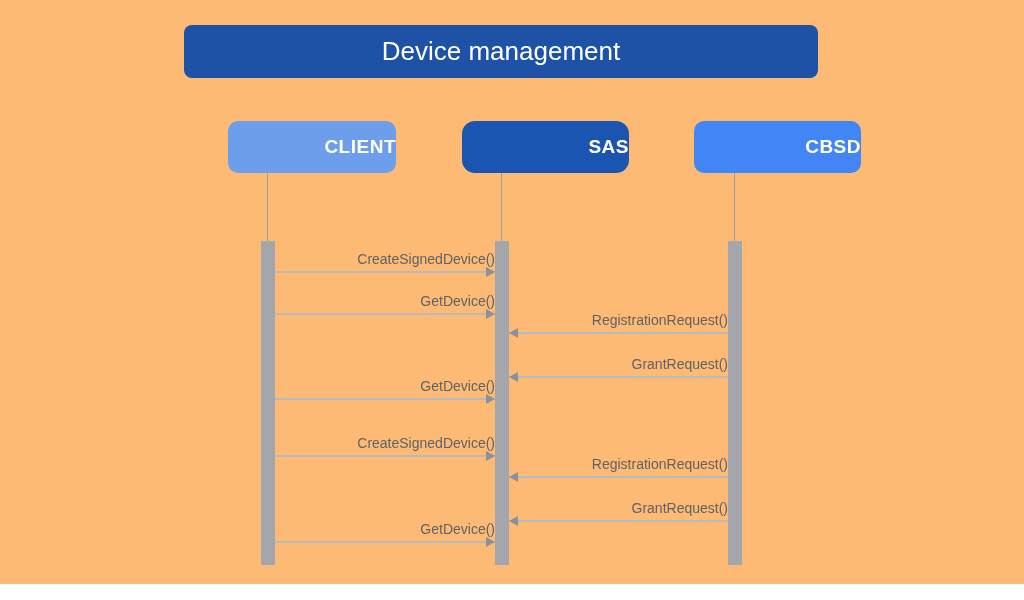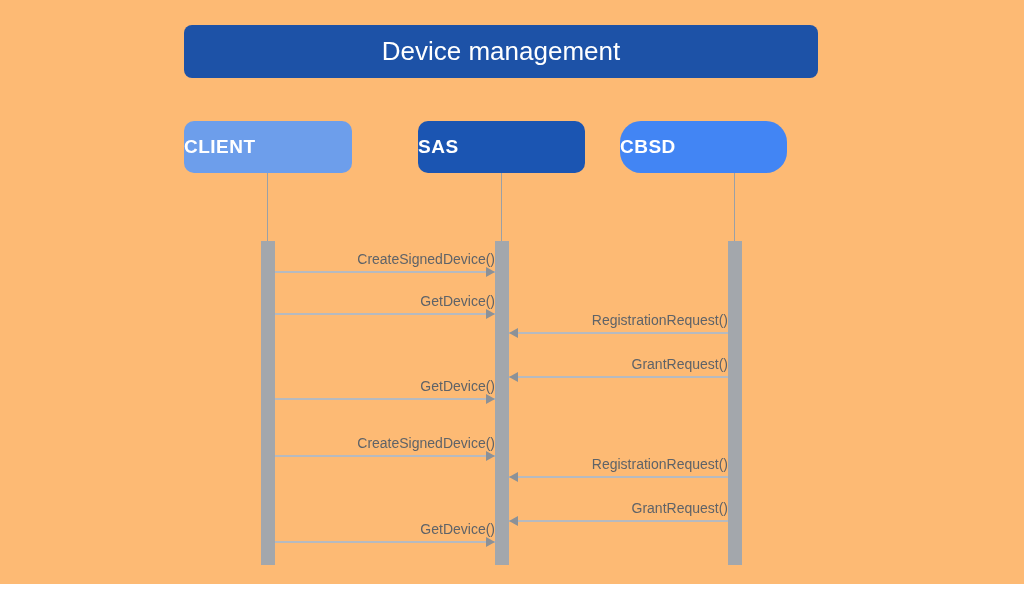--- a/index.html
+++ b/index.html
@@ -34,29 +34,30 @@
   }
 
   
   .actor {
     position: absolute;
     top: 121px;
     height: 52px;
     border-radius: 10px;
     display: flex;
     align-items: center;
-    justify-content: flex-start;
+    justify-content: flex-end;
     color: #ffffff;
     font-size: 19px;
     font-weight: 700;
     letter-spacing: 0.5px;
+    margin-left: 44px;
   }
   .actor-client { left: 184px; width: 168px; background: #6d9eeb; }
-  .actor-sas    { left: 418px; width: 167px; background: #1b55b2; }
-  .actor-cbsd   { left: 620px; width: 167px; background: #4285f4; border-radius: 21px; }
+  .actor-sas    { left: 418px; width: 167px; background: #1b55b2; border-radius: 13px; }
+  .actor-cbsd   { left: 650px; width: 167px; background: #4285f4; }
 
   
   .lifeline {
     position: absolute;
     top: 173px;
     height: 68px;
     width: 1px;
     background: #9aa0a6;
   }
   .lifeline-client { left: 267px; }

